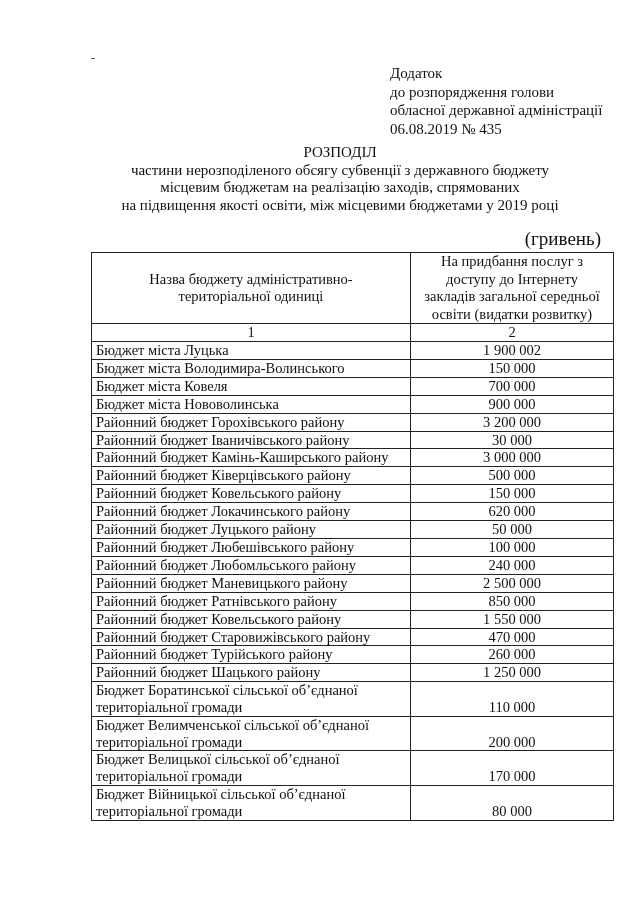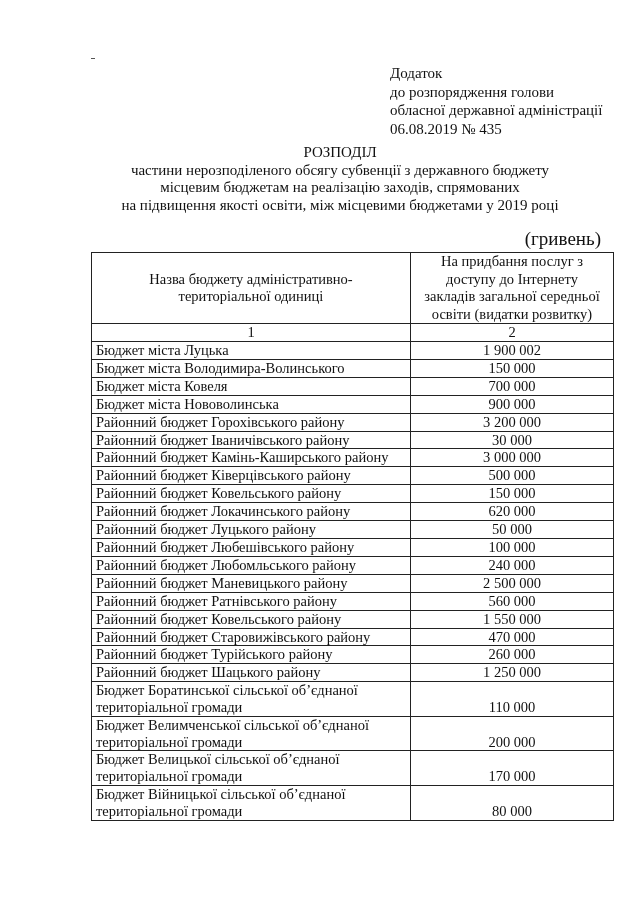--- a/index.html
+++ b/index.html
@@ -192,21 +192,21 @@
       <tr class="row-single">
         <td class="name">Районний бюджет Любомльського району</td>
         <td class="val">240 000</td>
       </tr>
       <tr class="row-single">
         <td class="name">Районний бюджет Маневицького району</td>
         <td class="val">2 500 000</td>
       </tr>
       <tr class="row-single">
         <td class="name">Районний бюджет Ратнівського району</td>
-        <td class="val">560 000</td>
+        <td class="val">850 000</td>
       </tr>
       <tr class="row-single">
         <td class="name">Районний бюджет Ковельського району</td>
         <td class="val">1 550 000</td>
       </tr>
       <tr class="row-single">
         <td class="name">Районний бюджет Старовижівського району</td>
         <td class="val">470 000</td>
       </tr>
       <tr class="row-single">

